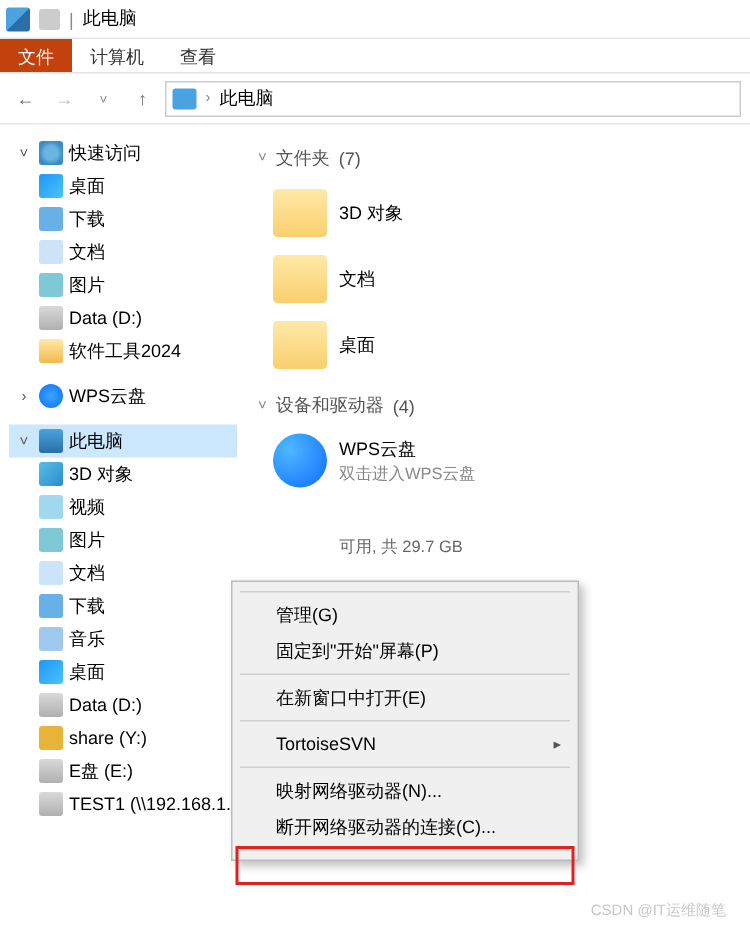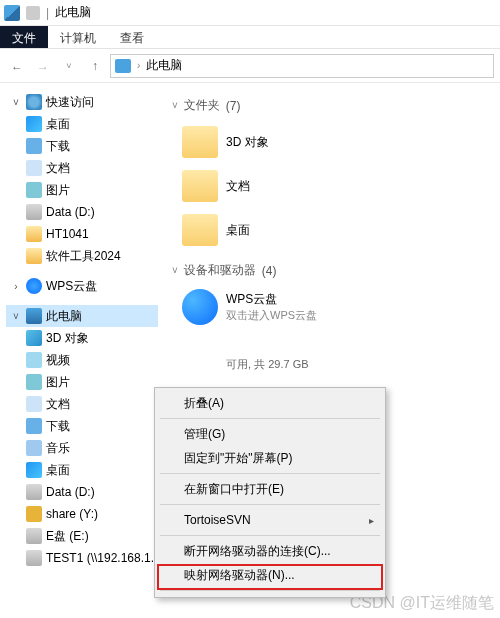--- a/index.html
+++ b/index.html
@@ -4,21 +4,21 @@
 <style>
   * { box-sizing: border-box; margin: 0; padding: 0; font-family: "Microsoft YaHei", "Segoe UI", sans-serif; }
   body { width: 500px; height: 618px; background: #fff; font-size: 12px; color: #000; overflow: hidden; position: relative; }
 
   .titlebar { height: 26px; display: flex; align-items: center; padding: 0 4px; gap: 6px; border-bottom: 1px solid #e5e5e5; }
   .titlebar .sysicon { width: 16px; height: 16px; background: linear-gradient(135deg,#4aa3df 50%,#2a6fa8 50%); border-radius: 2px; }
   .titlebar .txt { font-size: 12px; }
   .qat-icon { width:14px; height:14px; background:#ccc; border-radius:2px; }
 
   .ribbon-tabs { height: 23px; display: flex; align-items: stretch; border-bottom: 1px solid #e3e3e3; }
-  .ribbon-tabs .filetab { background: #0f172a; color: #fff; padding: 4px 12px; font-size: 12px; }
+  .ribbon-tabs .filetab { background: #c2410c; color: #fff; padding: 4px 12px; font-size: 12px; }
   .ribbon-tabs .tab { padding: 4px 12px; font-size: 12px; color: #333; }
 
   .navbar { height: 34px; display: flex; align-items: center; padding: 4px 6px; gap: 4px; border-bottom: 1px solid #e8e8e8; }
   .nav-btn { width: 22px; height: 22px; display:flex; align-items:center; justify-content:center; color:#666; cursor:pointer; }
   .addr { flex:1; height:24px; border:1px solid #ccc; display:flex; align-items:center; padding:0 4px; gap:6px; }
   .addr .pc-mini { width:16px; height:14px; background:#4aa3df; border-radius:2px; }
   .addr .chev { color:#888; font-size:10px; }
 
   .body-area { display:flex; position:relative; height: calc(618px - 26px - 23px - 34px); }
 
@@ -56,21 +56,21 @@
   .wps-big { width:36px; height:36px; border-radius:50%; background: radial-gradient(circle at 30% 30%, #4db8ff, #0d6efd); }
   .sub { font-size:11px; color:#888; }
   .avail { font-size:11px; color:#666; margin-top:4px; margin-left:44px; }
 
   .ctxmenu { position:absolute; left:154px; top:304px; width:232px; background:#f0f0f0; border:1px solid #bcbcbc; box-shadow:3px 3px 6px rgba(0,0,0,.25); padding:3px; z-index:50; }
   .ctxmenu .mi { height:24px; display:flex; align-items:center; padding: 0 24px 0 26px; cursor:pointer; position:relative; }
   .ctxmenu .sep { height:1px; background:#d0d0d0; margin:3px 2px; }
   .ctxmenu .mi .arrow { position:absolute; right:8px; font-size:10px; color:#555; }
   .hilite { position:absolute; border:2px solid #d22; pointer-events:none; }
 
-  .watermark { position:absolute; right:6px; bottom:4px; font-size:16px; color:#c7c7c7; }
+  .watermark { position:absolute; right:16px; bottom:4px; font-size:10px; color:#c7c7c7; }
 </style>
 </head>
 <body>
 
 <div class="titlebar">
   <span class="sysicon"></span>
   <span class="qat-icon"></span>
   <span style="color:#888">|</span>
   <span class="txt">此电脑</span>
 </div>
@@ -116,24 +116,20 @@
     <div class="tree-item child">
         <span class="ico pic"></span>
         <span>图片</span>
       </div>
     <div class="tree-item child">
         <span class="ico drive"></span>
         <span>Data (D:)</span>
       </div>
     <div class="tree-item child">
         <span class="ico ofolder"></span>
-        <span>HT1041</span>
-      </div>
-    <div class="tree-item child">
-        <span class="ico ofolder"></span>
         <span>软件工具2024</span>
       </div>
     <div style="height:8px"></div>
     <div class="tree-item root">
         <span class="exp">›</span>
         <span class="ico wps"></span>
         <span>WPS云盘</span>
       </div>
     <div style="height:8px"></div>
     <div class="tree-item root selected">
@@ -226,45 +222,42 @@
       <div style="height:24px"></div>
       <div class="avail">可用, 共 29.7 GB</div>
       <div style="height:16px"></div>
       <div style="margin-left:0">\192.168.1.12) (Z:)</div>
       <div style="height:16px"></div>
       <div class="avail">可用, 共 465 GB</div>
     </div>
   </div>
 
   <div class="ctxmenu">
-    <div class="mi">
-        <span>折叠(A)</span>
-      </div>
     <div class="sep"></div>
     <div class="mi">
         <span>管理(G)</span>
       </div>
     <div class="mi">
         <span>固定到"开始"屏幕(P)</span>
       </div>
     <div class="sep"></div>
     <div class="mi">
         <span>在新窗口中打开(E)</span>
       </div>
     <div class="sep"></div>
     <div class="mi">
         <span>TortoiseSVN</span>
         <span class="arrow">▸</span>
       </div>
     <div class="sep"></div>
     <div class="mi">
+        <span>映射网络驱动器(N)...</span>
+      </div>
+    <div class="mi">
         <span>断开网络驱动器的连接(C)...</span>
       </div>
-    <div class="mi">
-        <span>映射网络驱动器(N)...</span>
-      </div>
     <div class="sep"></div>
 
     <div class="hilite" style="left:2px; top:176px; width:226px; height:26px;"></div>
   </div>
 </div>
 
 <div class="watermark">CSDN @IT运维随笔</div>
 
 </body></html>

